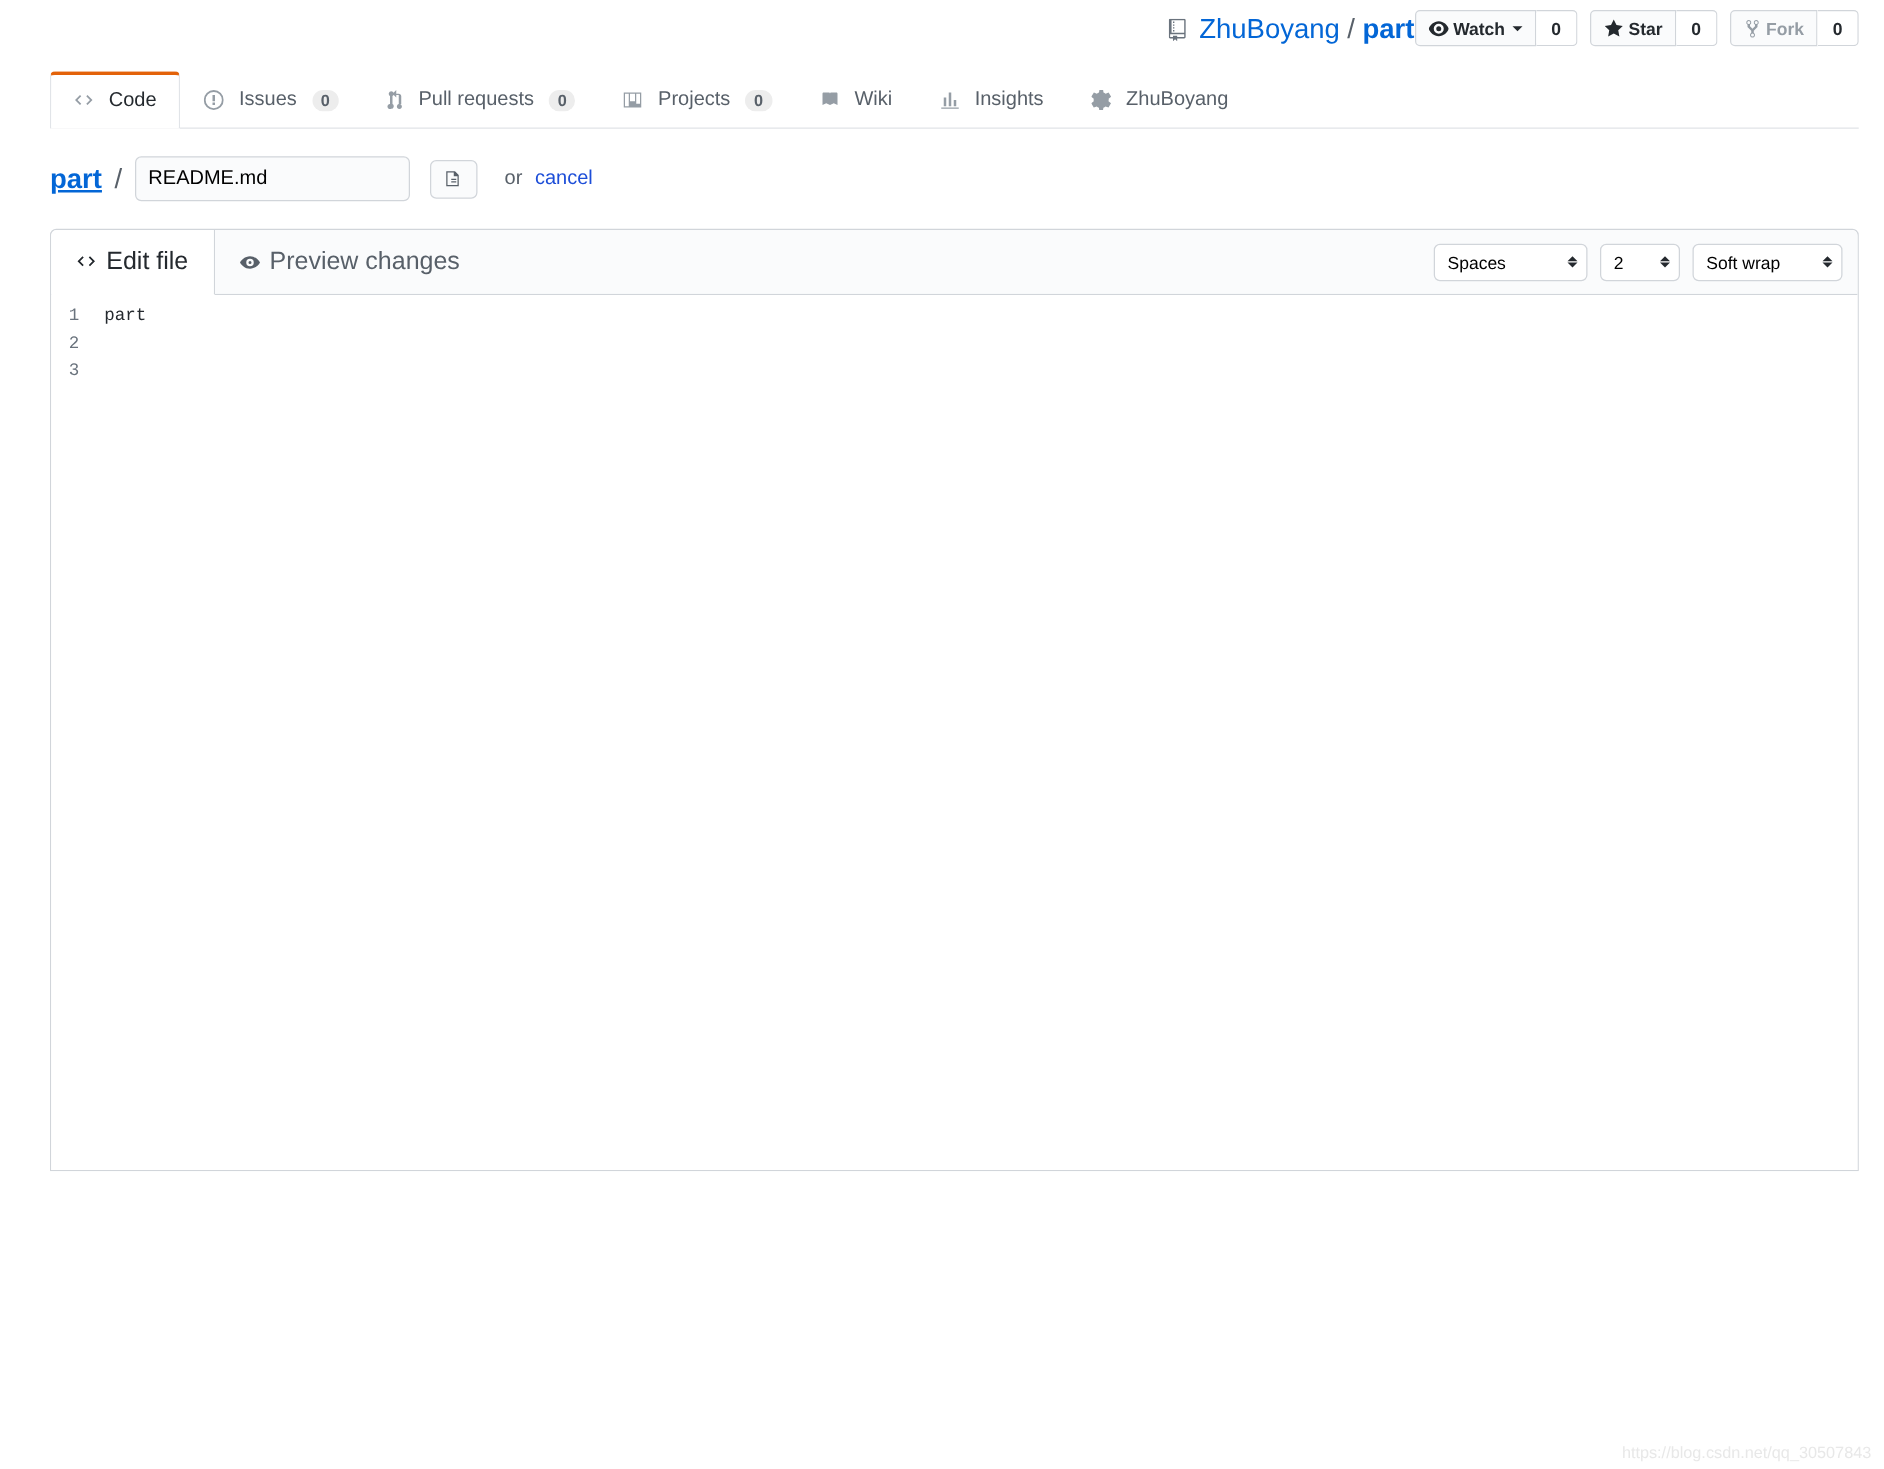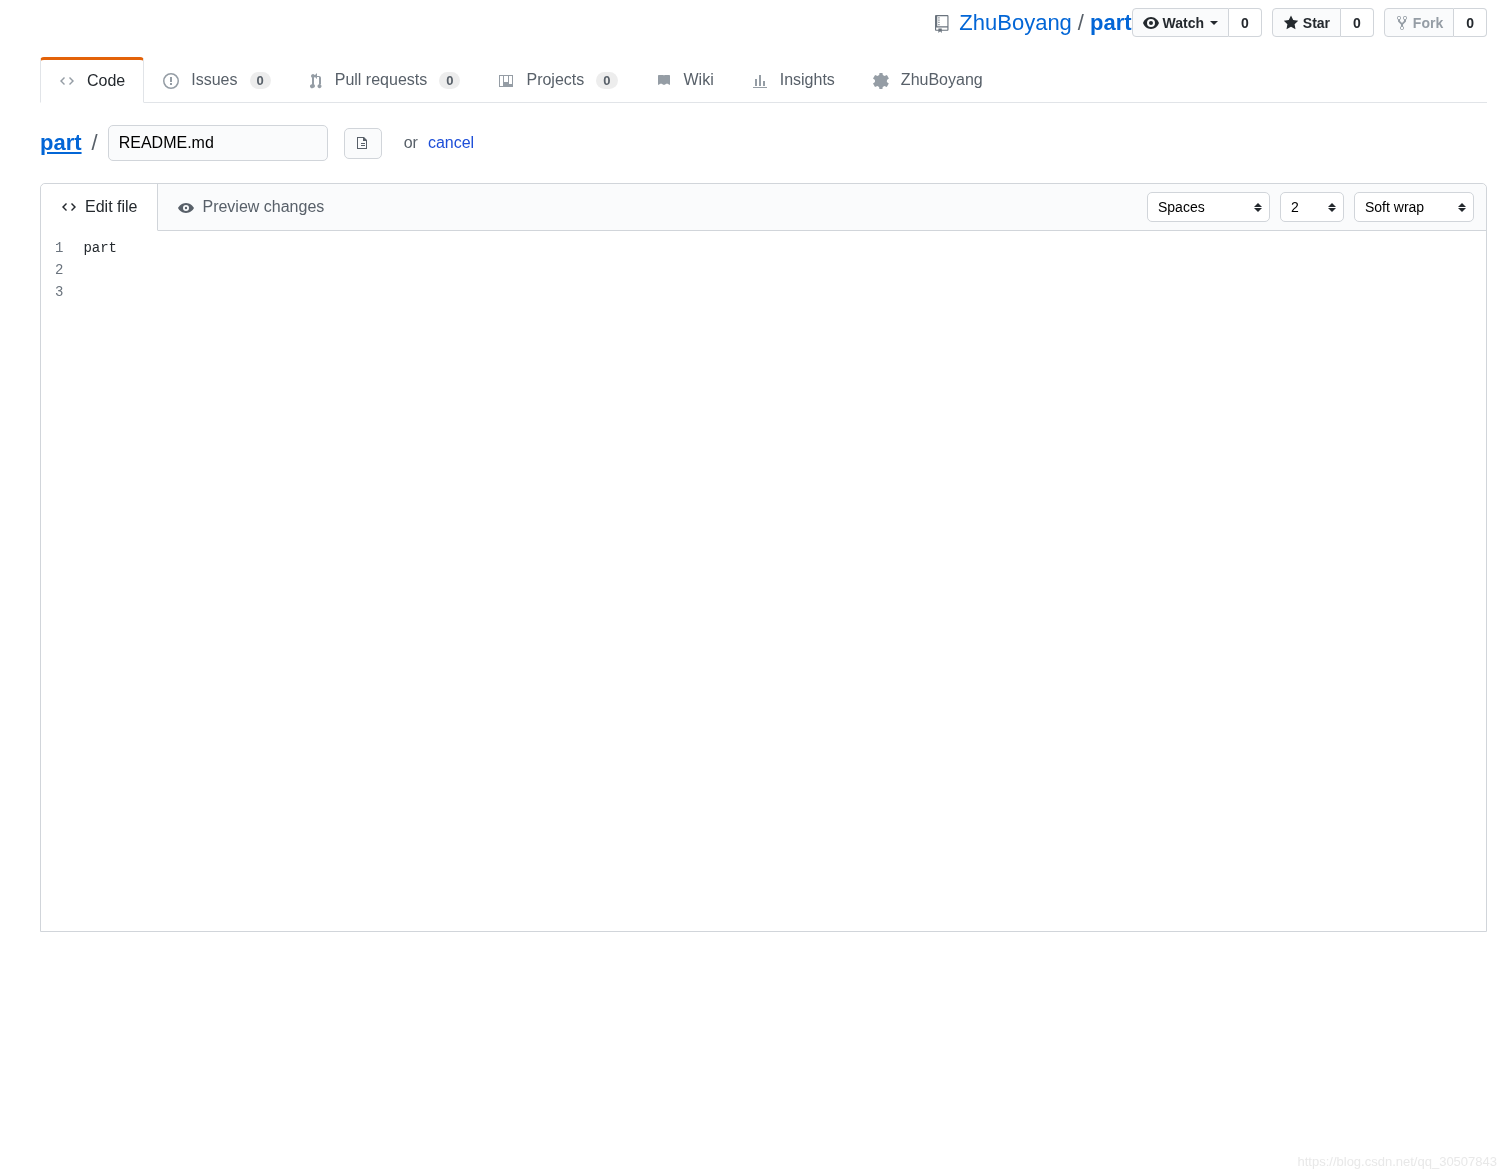--- a/index.html
+++ b/index.html
@@ -125,21 +125,21 @@
       background: #fafbfc;
       border-radius: 5px 5px 0 0;
     }
     .editor-tabs-left { display: flex; }
     .editor-tab {
       display: flex;
       align-items: center;
       gap: 8px;
       padding: 14px 20px;
       color: #586069;
-      font-size: 16px;
+      font-size: 20px;
       cursor: pointer;
       border-right: 1px solid transparent;
     }
     .editor-tab.selected {
       background: #fff;
       border-right: 1px solid #d1d5da;
       color: #24292e;
       border-radius: 5px 0 0 0;
       margin-bottom: -1px;
       border-bottom: 1px solid #fff;

